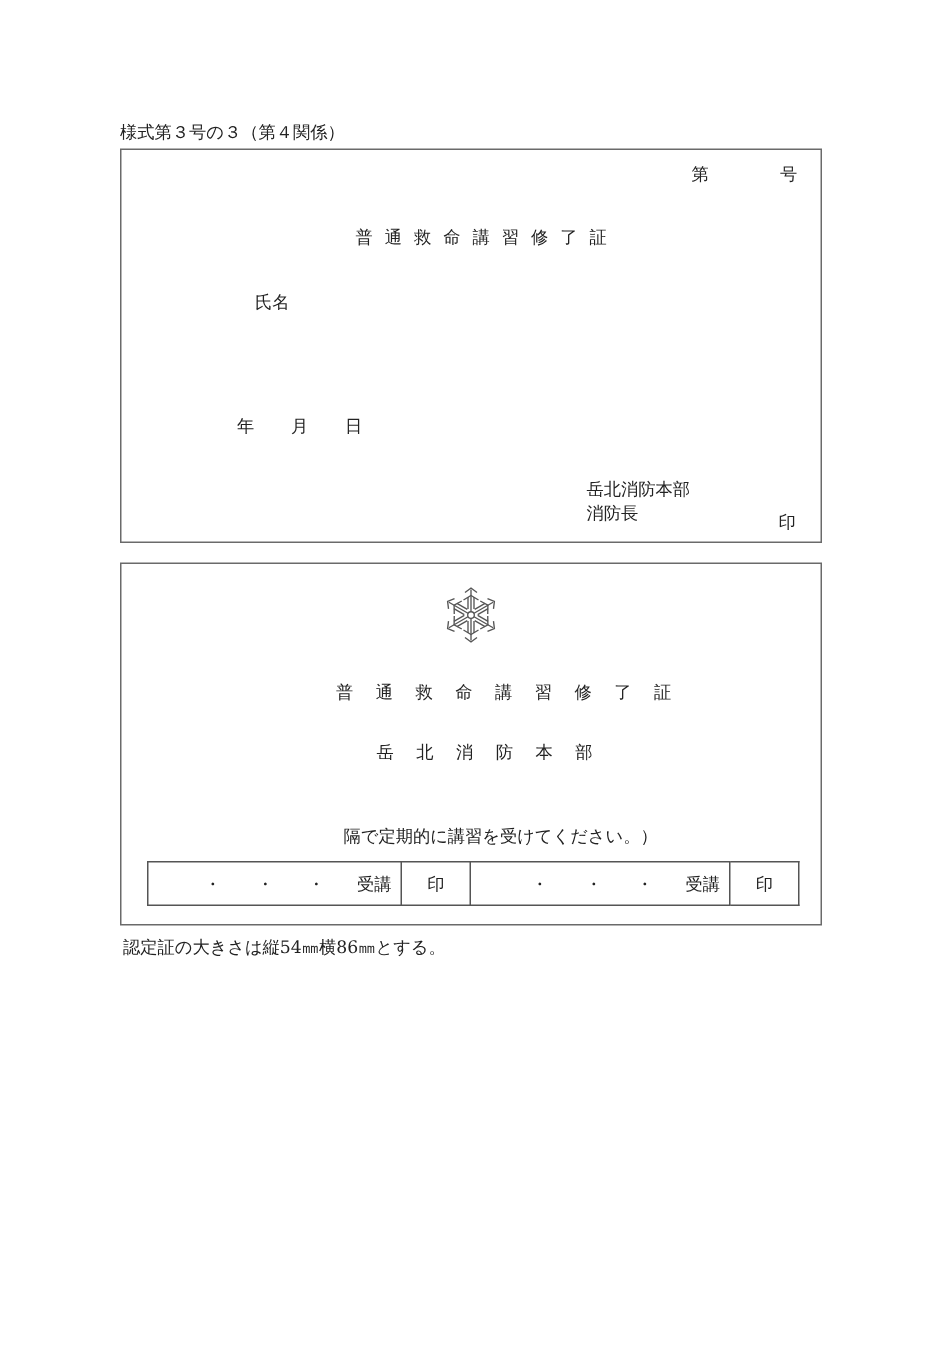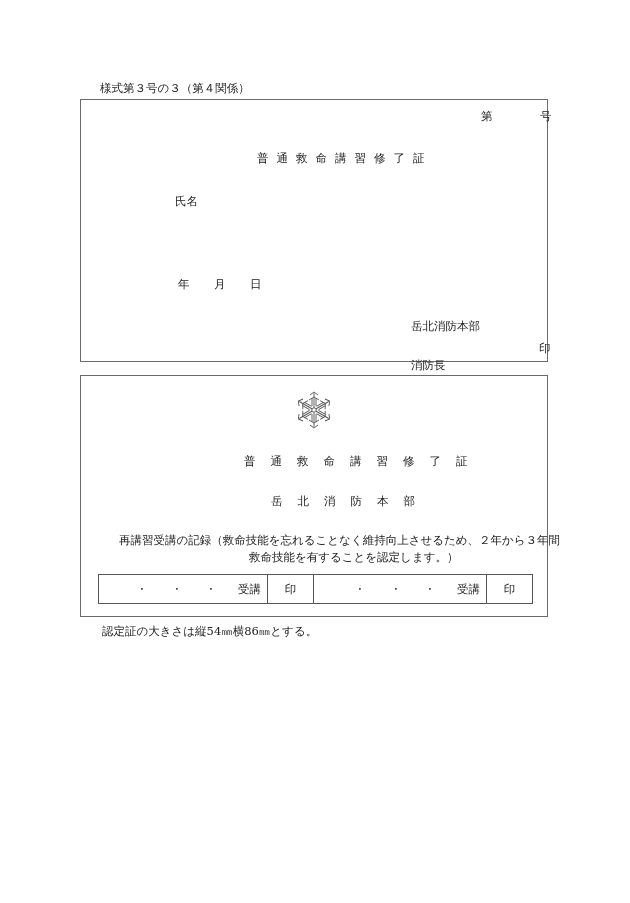--- a/index.html
+++ b/index.html
@@ -2,21 +2,21 @@
 <html><head>
   <meta charset="utf-8">
   <style>
     html, body { margin: 0; padding: 0; background: #ffffff; }
     body {
       width: 630px; height: 903px; position: relative; overflow: hidden;
       font-family: "DejaVu Serif", "Liberation Serif", serif;
       color: #222;
     }
     .abs { position: absolute; white-space: nowrap; }
-    .t12 { font-size: 11.5px; line-height: 14px; margin-left: 20px; }
+    .t12 { font-size: 11.5px; line-height: 14px; }
     .box {
       position: absolute; border: 1px solid #6a6a6a; box-sizing: border-box;
     }
     .spaced { letter-spacing: 8px; }
     .spaced-wide { letter-spacing: 15px; }
     table.rec {
       position: absolute; left: 98px; top: 574px; width: 434px; height: 30px;
       border-collapse: collapse; table-layout: fixed;
       font-size: 11.5px;
     }
@@ -31,29 +31,29 @@
 <body>
 
 <div class="abs t12" style="left:80px; top:81px;">様式第３号の３（第４関係）</div>
 
 <div class="box" style="left:80px; top:99px; width:468px; height:263px;">
   <div class="abs t12" style="left:380px; top:9px;">第</div>
   <div class="abs t12" style="left:439px; top:9px;">号</div>
 
   <div class="abs t12 spaced" style="left:156px; top:51px;">普通救命講習修了証</div>
 
-  <div class="abs t12" style="left:74px; top:94px;">氏名</div>
+  <div class="abs t12" style="left:89px; top:94px;">氏名</div>
 
 
   <div class="abs t12" style="left:77px; top:177px;">年</div>
   <div class="abs t12" style="left:113px; top:177px;">月</div>
   <div class="abs t12" style="left:149px; top:177px;">日</div>
 
   <div class="abs t12" style="left:310px; top:219px;">岳北消防本部</div>
-  <div class="abs t12" style="left:310px; top:258px;">消防長</div>
+  <div class="abs t12" style="left:310px; top:235px;">消防長</div>
   <div class="abs t12" style="left:438px; top:241px;">印</div>
 </div>
 
 <div class="box" style="left:80px; top:375px; width:468px; height:242px;">
   <svg class="abs" style="left:215px; top:14px;" width="36" height="40" viewBox="-18 -20 36 40">
     <g stroke="#555" stroke-width="0.9" fill="none">
       <g id="arm">
         <line x1="0" y1="0" x2="0" y2="-17"></line>
         <polyline points="-4,-15 0,-18 4,-15"></polyline>
         <polyline points="-5,-10 0,-13 5,-10"></polyline>
@@ -66,22 +66,21 @@
       <use href="#arm" transform="rotate(240)"></use>
       <use href="#arm" transform="rotate(300)"></use>
       <circle cx="0" cy="0" r="2.2" fill="#fff"></circle>
     </g>
   </svg>
 
   <div class="abs t12 spaced-wide" style="left:143px; top:78px;">普通救命講習修了証</div>
 
   <div class="abs t12 spaced-wide" style="left:170px; top:118px;">岳北消防本部</div>
 
-  <div class="abs t12" style="left:18px; top:157px;">再講習受講の記録（救命技能を忘れることなく維持向上させるため、２年から３年間</div>
-  <div class="abs t12" style="left:148px; top:174px;">救命技能を有することを認定します。）</div>
+  <div class="abs t12" style="left:148px; top:174px;">隔で定期的に講習を受けてください。）</div>
 </div>
 
 <table class="rec">
   <colgroup>
     <col style="width:169px">
       <col style="width:46px">
       <col style="width:173px">
       <col style="width:46px">
   </colgroup>
   <tbody>

